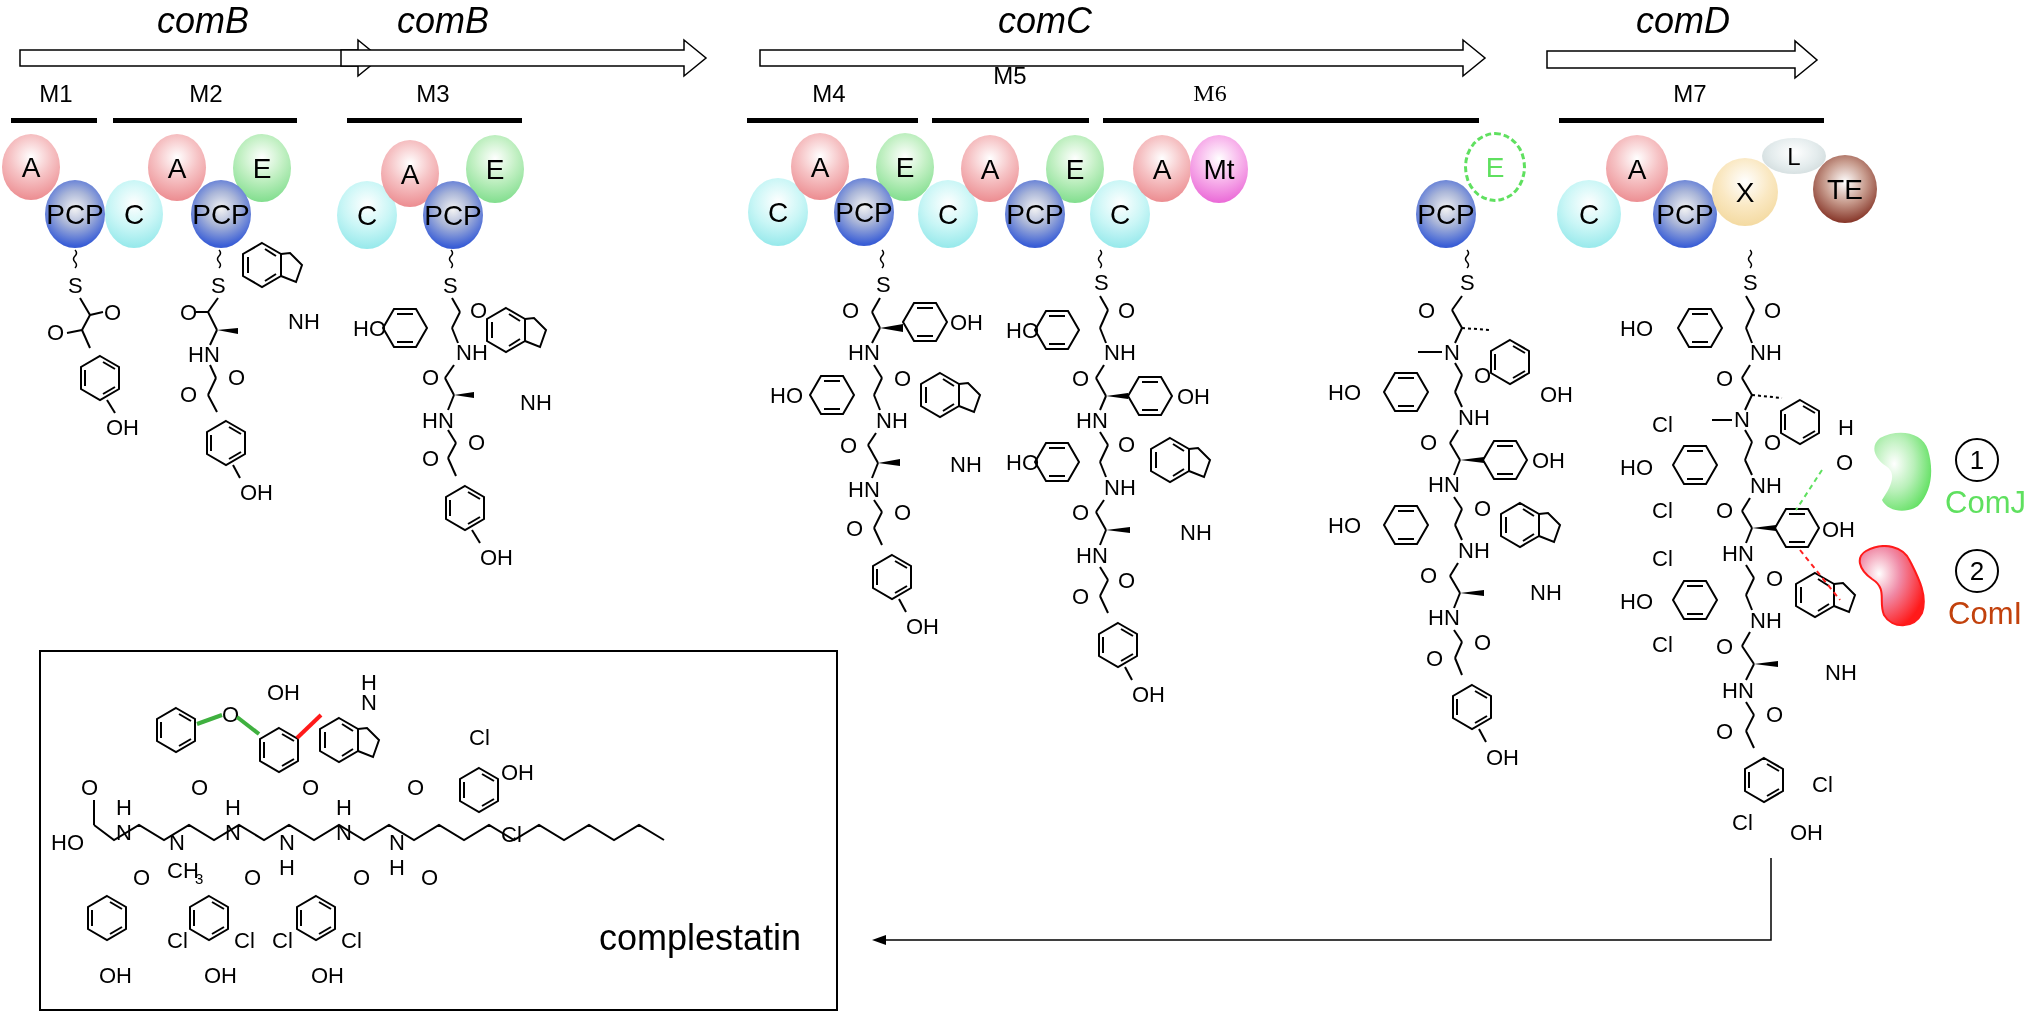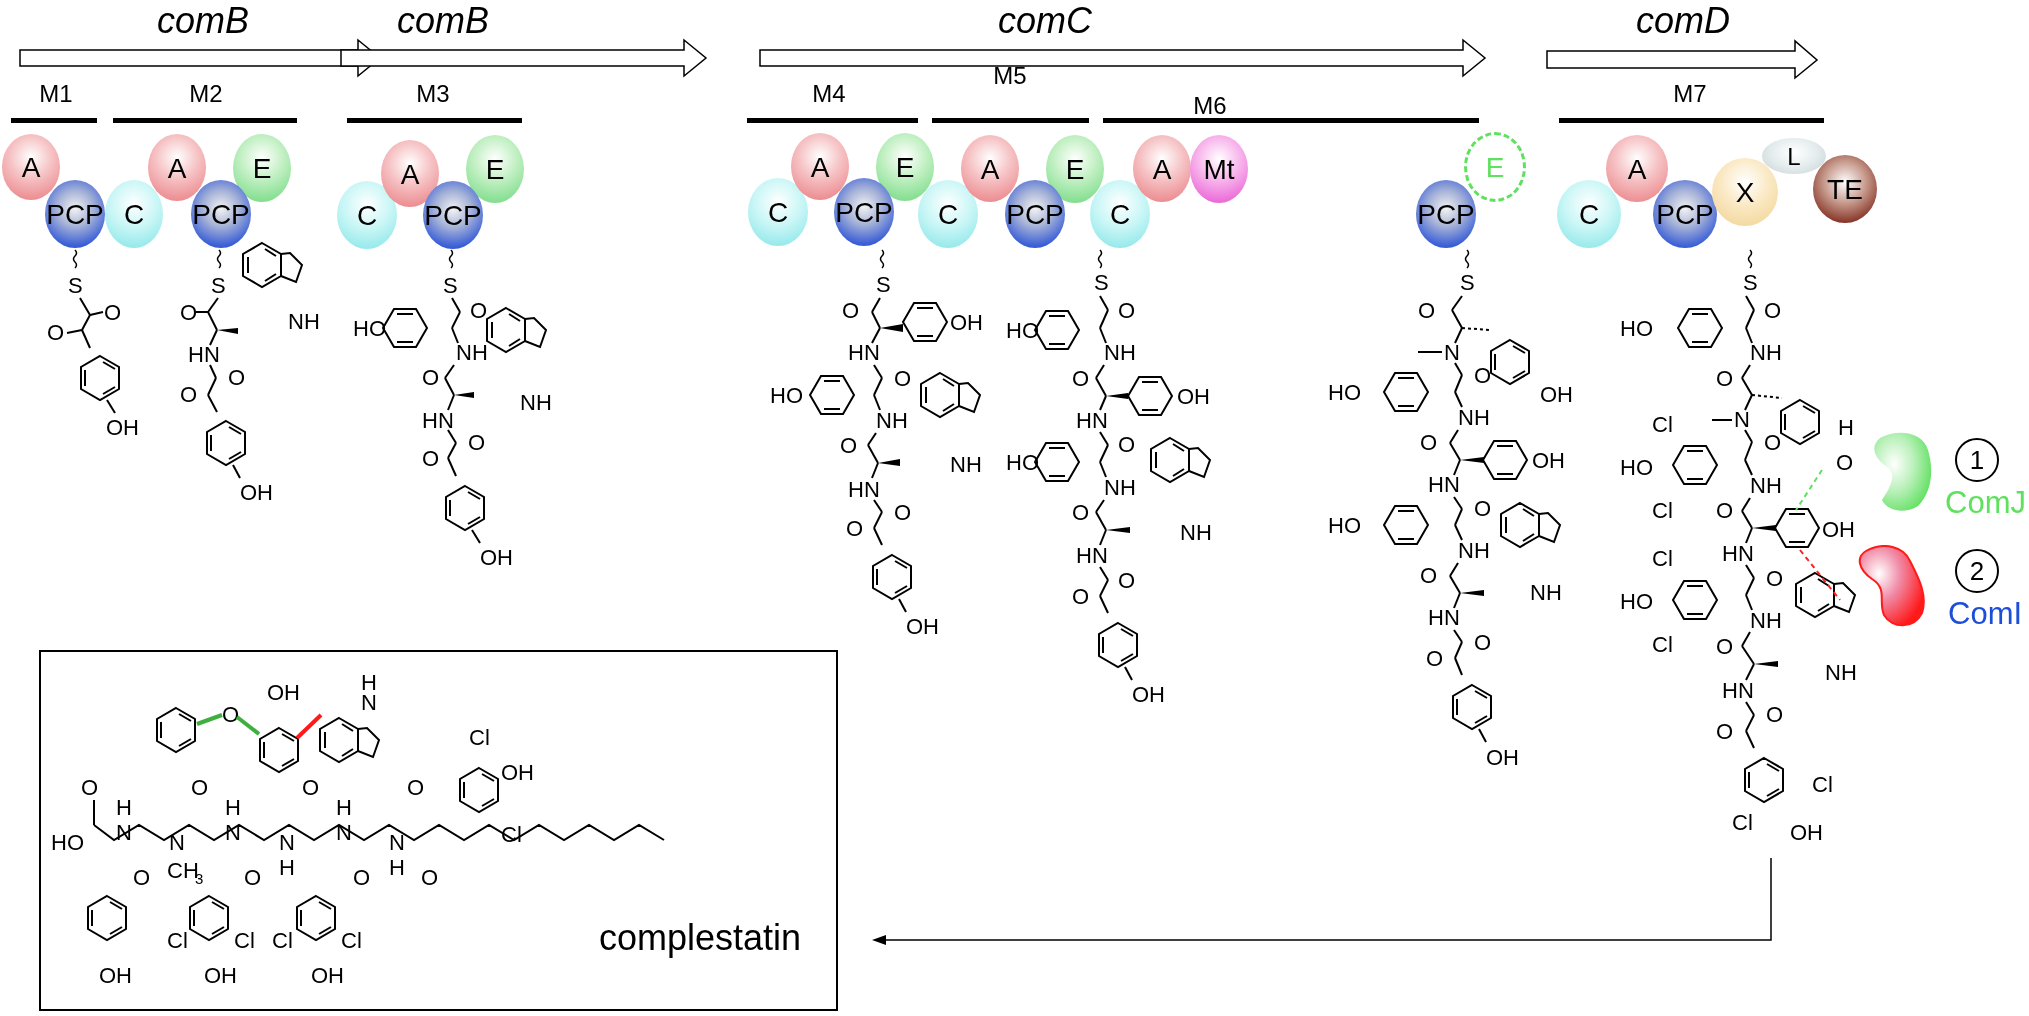--- a/index.html
+++ b/index.html
@@ -61,21 +61,21 @@
 
 <div class="module-label" style="left:433px;top:80px;text-align:center;">M3</div>
 <div class="module-bar" style="left:347px;top:118px;width:175px;"></div>
 
 <div class="module-label" style="left:829px;top:80px;">M4</div>
 <div class="module-bar" style="left:747px;top:118px;width:171px;"></div>
 
 <div class="module-label" style="left:1010px;top:62px;">M5</div>
 <div class="module-bar" style="left:932px;top:118px;width:157px;"></div>
 
-<div class="module-label" style="left:1210px;top:92px;">M6</div>
+<div class="module-label" style="left:1210px;top:80px;font-family:Liberation Serif, serif;">M6</div>
 <div class="module-bar" style="left:1103px;top:118px;width:376px;"></div>
 
 <div class="module-label" style="left:1690px;top:80px;">M7</div>
 <div class="module-bar" style="left:1559px;top:118px;width:265px;"></div>
 
 <div class="dom dA" style="left:2px;top:134px;width:58px;height:66px;">
     <span>A</span>
   </div>
 <div class="dom dPCP" style="left:45px;top:180px;width:60px;height:68px;">
     <span>PCP</span>
@@ -489,21 +489,21 @@
   <path d="M8,6 C26,-4 46,2 52,16 C60,32 70,50 64,68 C56,84 34,84 26,70 C20,56 30,44 14,34 C0,24 -2,12 8,6 Z" fill="url(#gI)" stroke="#ff1a1a" stroke-width="2"></path>
 </svg>
 
 <div class="tag-circle" style="left:1955px;top:438px;">
     <span>1</span>
   </div>
 <div class="enzyme-label" style="left:1945px;top:485px;color:#5fe05f;">ComJ</div>
 <div class="tag-circle" style="left:1955px;top:549px;">
     <span>2</span>
   </div>
-<div class="enzyme-label" style="left:1948px;top:596px;color:#1d4ed8;">ComI</div>
+<div class="enzyme-label" style="left:1948px;top:596px;color:#c2410c;">ComI</div>
 
 <div class="product-box"></div>
 <svg class="abs" style="left:39px;top:650px;" width="795" height="357">
 
   <polyline points="55,175 75,190 100,175 125,190 150,175 175,190 200,175 225,190 250,175 275,190 300,175 325,190 350,175 375,190 400,175 425,190 450,175 475,190 500,175 525,190 550,175 575,190 600,175 625,190" fill="none" stroke="#000" stroke-width="2"></polyline>
   <text class="chem-text" x="12" y="200">HO</text>
   <text class="chem-text" x="42" y="145">O</text>
   <line x1="55" y1="175" x2="55" y2="150" stroke="#000" stroke-width="2"></line>
   <text class="chem-text" x="77" y="165">H</text>
   <text class="chem-text" x="77" y="190">N</text>

